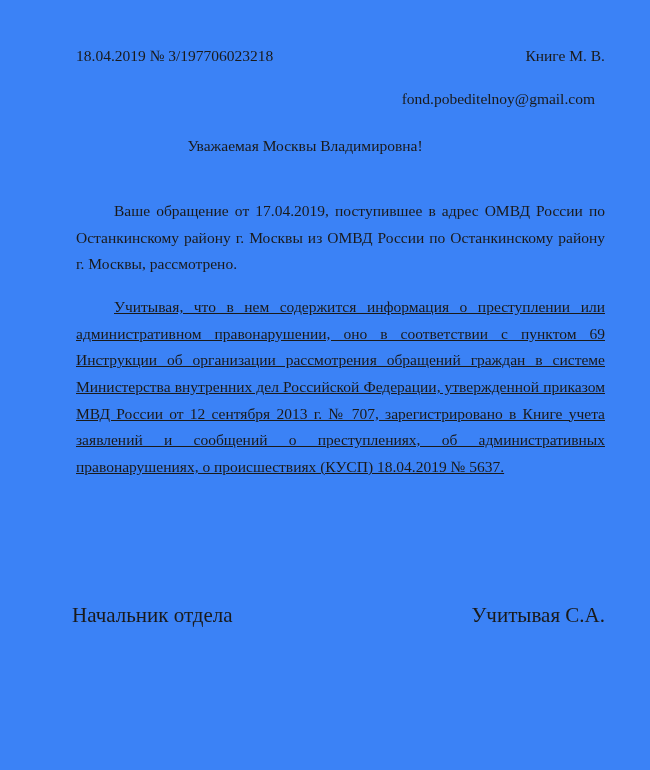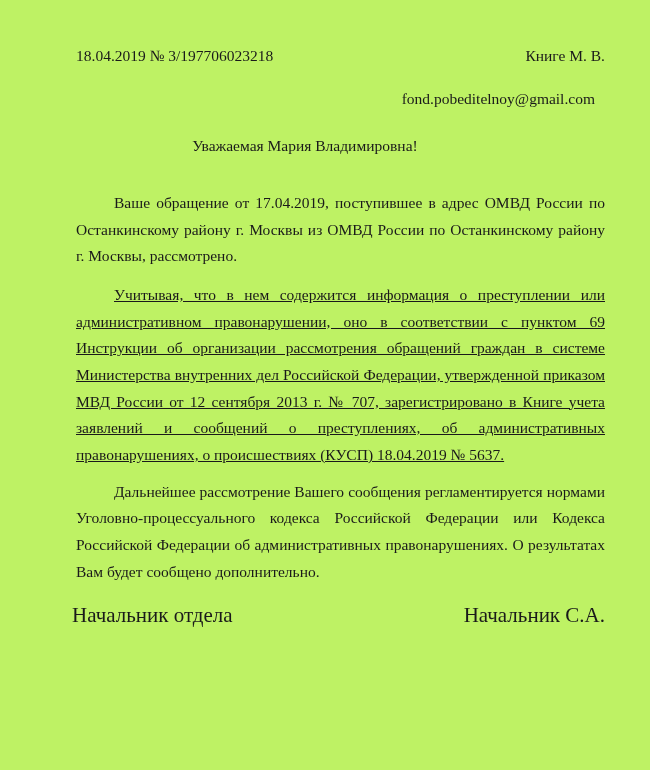--- a/index.html
+++ b/index.html
@@ -11,21 +11,21 @@
     width: 650px;
     height: 770px;
     font-family: "Liberation Serif", "DejaVu Serif", serif;
     color: #1a1a1a;
     position: relative;
     overflow: hidden;
   }
   .page {
     width: 650px;
     height: 770px;
-    background: #bef264;
+    background: #3b82f6;
     position: relative;
     box-sizing: border-box;
     padding: 0;
   }
 
   
   .header-row {
     position: absolute;
     left: 76px;
     right: 45px;
@@ -60,21 +60,21 @@
 
   
   .body-text {
     position: absolute;
     left: 76px;
     right: 45px;
     top: 182px;
     font-size: 15.5px;
   }
   .body-text p {
-    margin: 8px 0 12px 0;
+    margin: 16px 0 12px 0;
     text-align: justify;
     text-indent: 38px;
     line-height: 1.72;
     -webkit-hyphens: none;
     hyphens: none;
   }
   .body-text p.p-loose {
     margin-bottom: 10px;
     text-decoration: underline;
   }
@@ -101,26 +101,25 @@
 
 <div class="page">
 
   <div class="header-row">
     <span class="doc-ref">18.04.2019 № 3/197706023218</span>
     <span class="addressee-name">Книге М. В.</span>
   </div>
 
   <div class="addressee-email">fond.pobeditelnoy@gmail.com</div>
 
-  <div class="salutation">Уважаемая Мария Владимировна!</div>
+  <div class="salutation">Уважаемая Москвы Владимировна!</div>
 
   <div class="body-text">
     <p>Ваше обращение от 17.04.2019, поступившее в адрес ОМВД России по Останкинскому району г. Москвы из ОМВД России по Останкинскому району г. Москвы, рассмотрено.</p>
     <p class="p-loose">Учитывая, что в нем содержится информация о преступлении или административном правонарушении, оно в соответствии с пунктом 69 Инструкции об организации рассмотрения обращений граждан в системе Министерства внутренних дел Российской Федерации, утвержденной приказом МВД России от 12 сентября 2013 г. № 707, зарегистрировано в Книге учета заявлений и сообщений о преступлениях, об административных правонарушениях, о происшествиях (КУСП) 18.04.2019 № 5637.</p>
-    <p>Дальнейшее рассмотрение Вашего сообщения регламентируется нормами Уголовно-процессуального кодекса Российской Федерации или Кодекса Российской Федерации об административных правонарушениях. О результатах Вам будет сообщено дополнительно.</p>
   </div>
 
   <div class="signature-row">
     <span class="sig-title">Начальник отдела</span>
-    <span class="sig-name">Начальник С.А.</span>
+    <span class="sig-name">Учитывая С.А.</span>
   </div>
 
 </div>
 
 </body></html>

